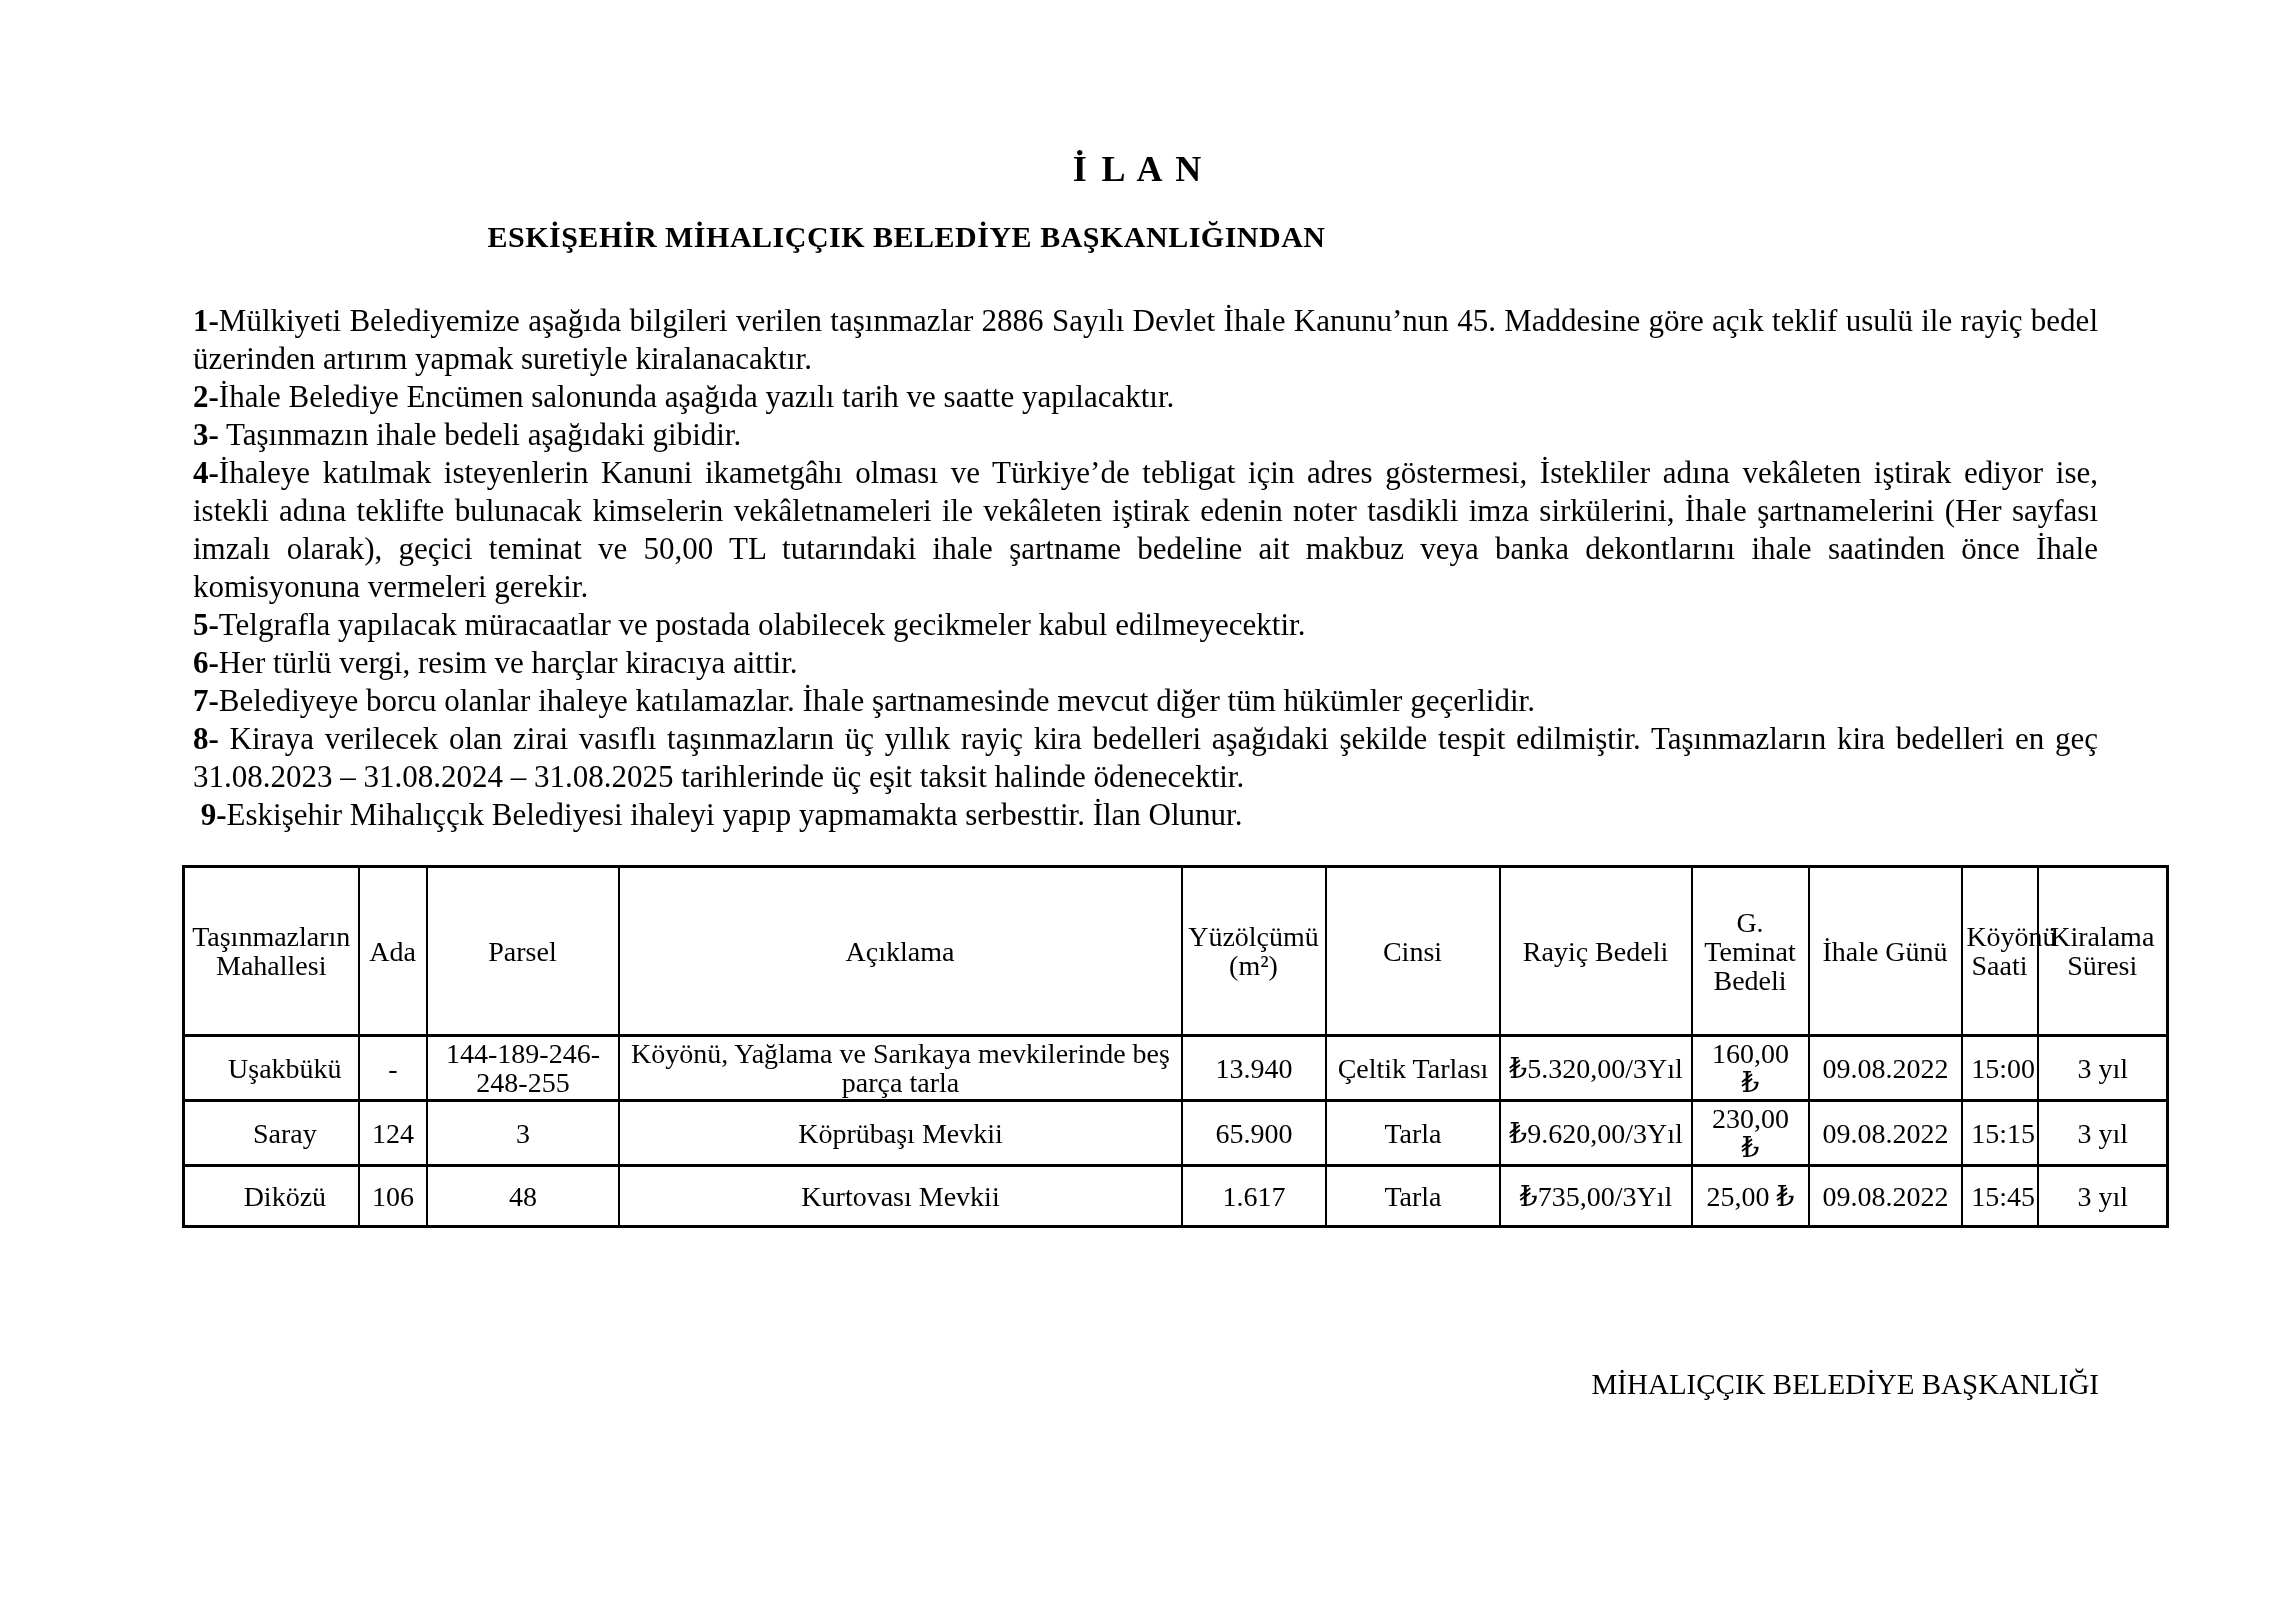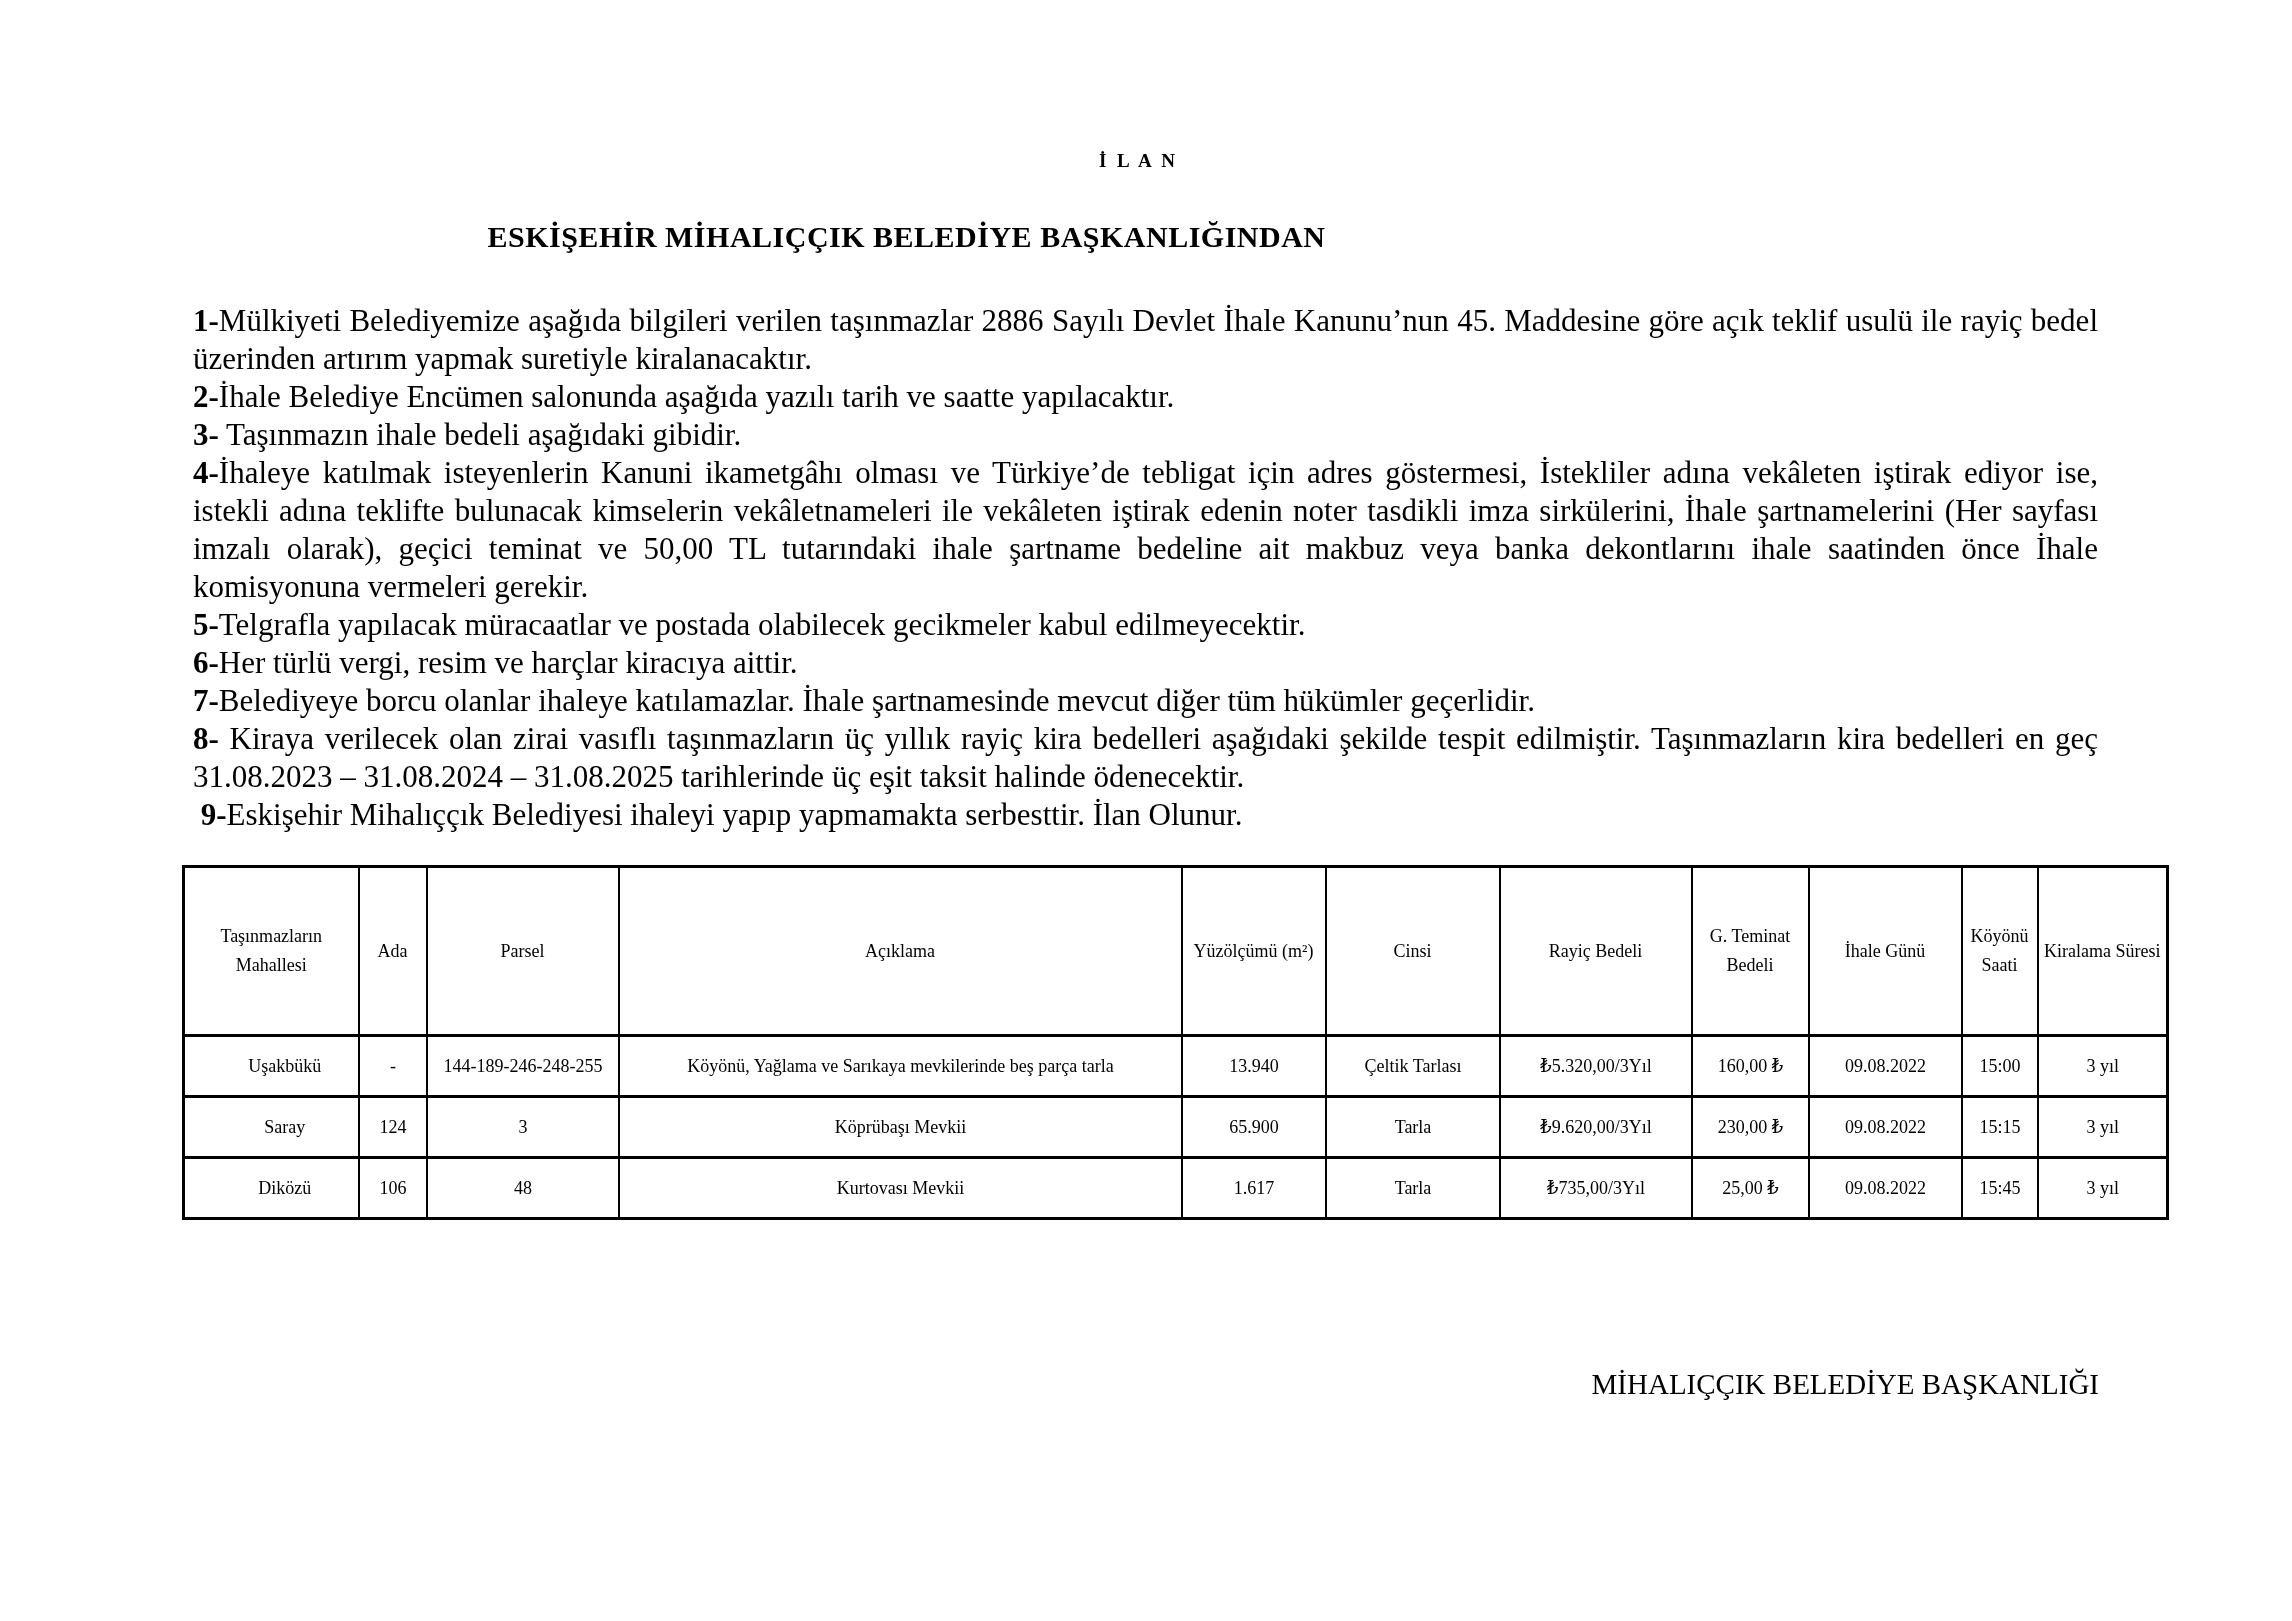--- a/index.html
+++ b/index.html
@@ -11,21 +11,21 @@
     font-family: "Liberation Serif", "DejaVu Serif", serif;
     color: #000000;
     overflow: hidden;
   }
   .doc-title {
     position: absolute;
     top: 151px;
     left: 0;
     width: 2277px;
     text-align: center;
-    font-size: 19px;
+    font-size: 36px;
     font-weight: bold;
     letter-spacing: 2.9px;
     line-height: 1;
   }
   .doc-subtitle {
     position: absolute;
     top: 222px;
     left: 0;
     width: 1813px;
     text-align: center;
@@ -45,21 +45,21 @@
   }
   .notice-body p { margin: 0; }
   .notice-body b { font-weight: bold; }
   .lease-table {
     position: absolute;
     top: 865px;
     left: 182px;
     border-collapse: collapse;
     table-layout: fixed;
     width: 1985px;
-    font-size: 18px;
+    font-size: 28px;
     line-height: 29px;
   }
   .lease-table th, .lease-table td {
     border: 2.9px solid #000;
     vertical-align: middle;
   }
   .lease-table { border: 3.9px solid #000; }
   .lease-table thead tr { height: 169px; }
   .lease-table tbody tr { height: 61px; border-top: 3.9px solid #000; }
   .lease-table th {

